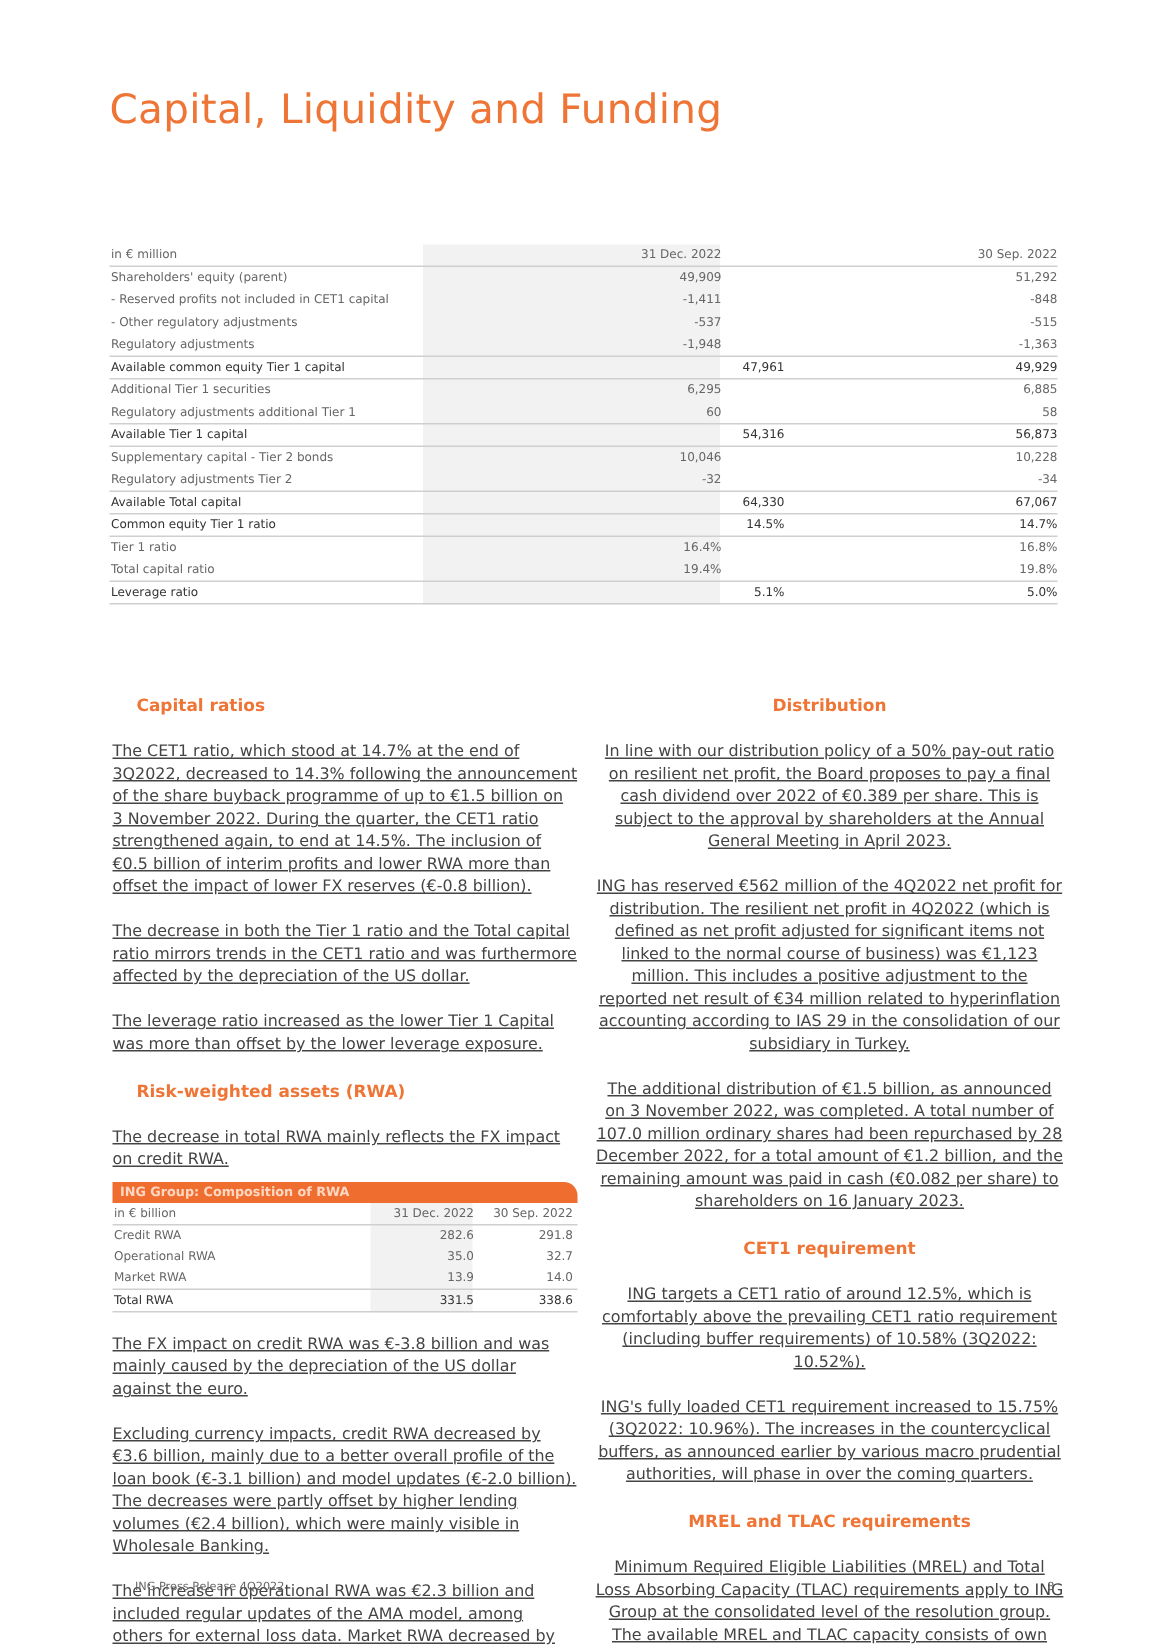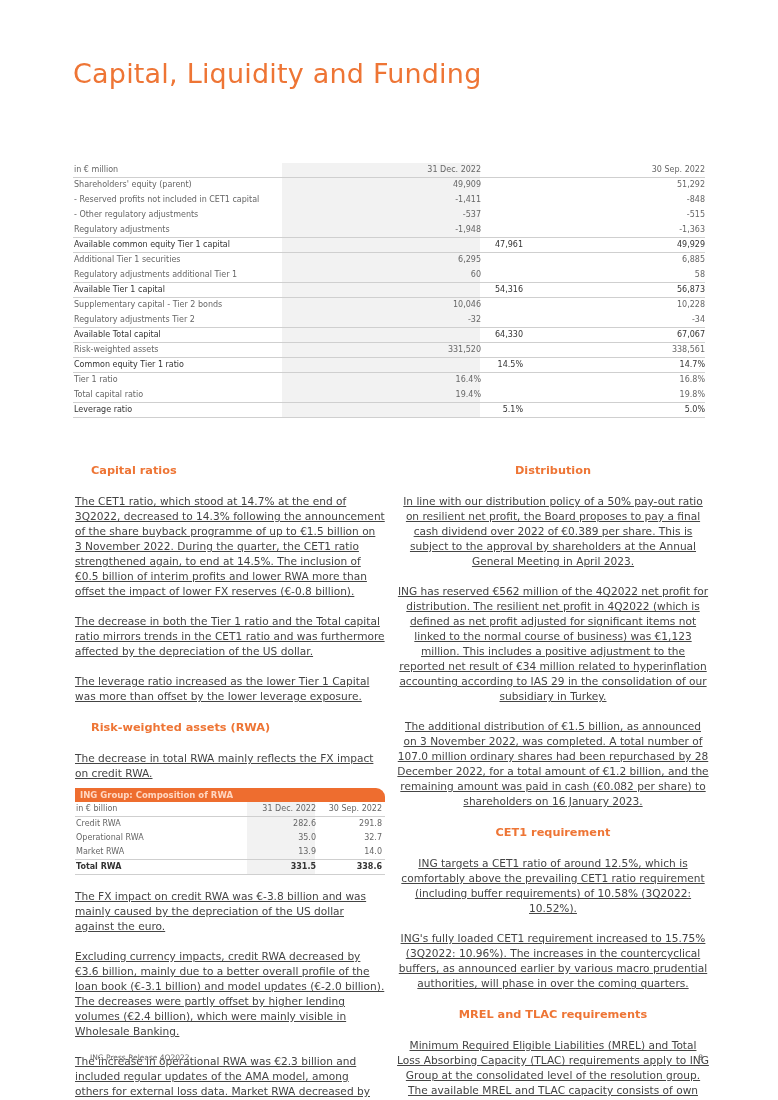--- a/index.html
+++ b/index.html
@@ -41,21 +41,21 @@
 
     
     .rwa-table { width: 310px; margin-top: 7px; margin-bottom: 14px; }
     .rwa-rows { position: relative; }
     .rwa-shade { position: absolute; left: 172px; top: 0; bottom: 0; width: 68px; background: #f2f2f2; }
     .rwa-row { position: relative; display: flex; height: 14px; line-height: 14px; font-size: 8px; color: #666666; }
     .rwa-row .lbl { width: 172px; padding-left: 1px; }
     .rwa-row .v1 { width: 68px; text-align: right; }
     .rwa-row .v2 { flex: 1; text-align: right; padding-right: 3px; }
     .rwa-row.head { border-bottom: 1.5px solid #cfcfcf; }
-    .rwa-row.bold { color: #333333; font-weight: bold; border-top: 1px solid #cfcfcf; border-bottom: 1px solid #cfcfcf; }
+    .rwa-row.bold { color: #333333; font-weight: normal; border-top: 1px solid #cfcfcf; border-bottom: 1px solid #cfcfcf; }
 
     .footer-left { position: absolute; left: 90px; top: 1053px; font-size: 7.5px; color: #666666; }
     .footer-right { position: absolute; right: 75px; top: 1053px; font-size: 7.5px; color: #666666; }
   </style>
 </head>
 <body>
 
 <h1 class="page-title">Capital, Liquidity and Funding</h1>
 
 <div class="cap-table">
@@ -114,25 +114,20 @@
       <div class="cap-row line-bottom">
         <span class="lbl">Regulatory adjustments Tier 2</span>
         <span class="v1">-32</span>
         <span class="v2">-34</span>
       </div>
       <div class="cap-row bold line-bottom">
         <span class="lbl">Available Total capital</span>
         <span class="v1">64,330</span>
         <span class="v2">67,067</span>
       </div>
-      <div class="cap-row line-bottom">
-        <span class="lbl">Risk-weighted assets</span>
-        <span class="v1">331,520</span>
-        <span class="v2">338,561</span>
-      </div>
       <div class="cap-row bold line-bottom">
         <span class="lbl">Common equity Tier 1 ratio</span>
         <span class="v1">14.5%</span>
         <span class="v2">14.7%</span>
       </div>
       <div class="cap-row">
         <span class="lbl">Tier 1 ratio</span>
         <span class="v1">16.4%</span>
         <span class="v2">16.8%</span>
       </div>

